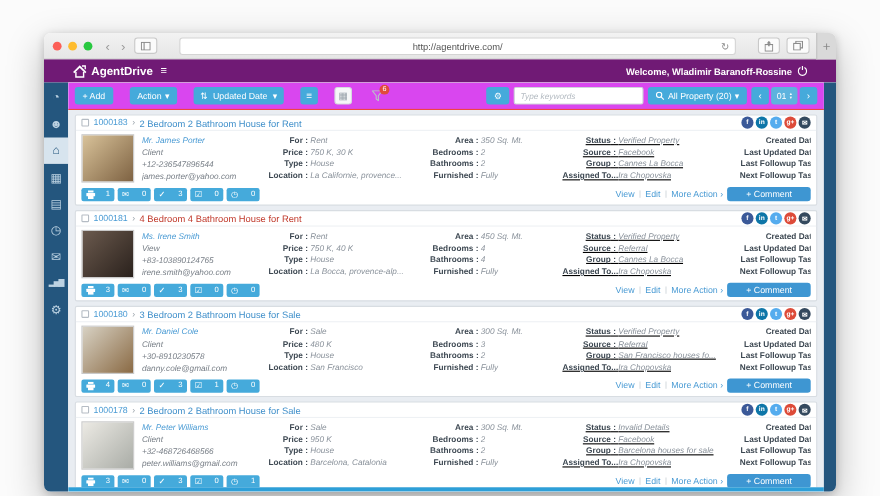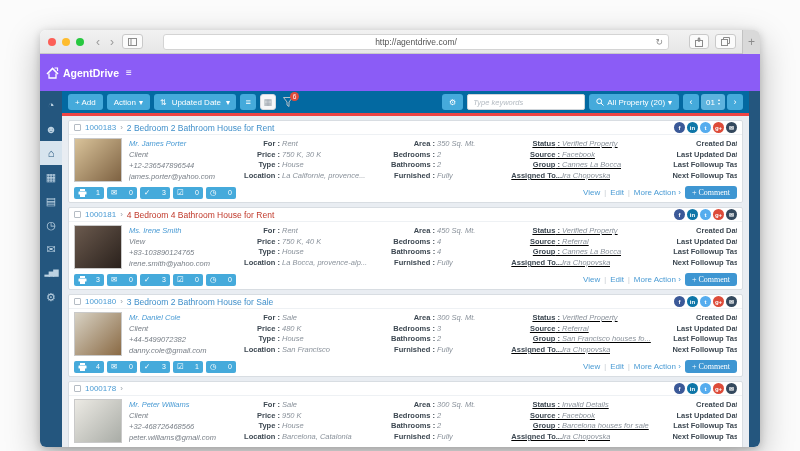--- a/index.html
+++ b/index.html
@@ -19,39 +19,39 @@
   .chrome-btn { background:#fbfbfb; border:1px solid #c9c9c9; border-radius:3px; height:15px;
                 display:flex; align-items:center; justify-content:center; padding:0 5px; color:#8b8b8b; }
   .urlbar { flex:1; margin:0 14px; background:#fff; border:1px solid #d4d4d4; border-radius:3px;
             height:16px; display:flex; align-items:center; justify-content:center; position:relative;
             color:#555; font-size:8.5px; }
   .urlbar .refresh { position:absolute; right:5px; color:#8b8b8b; font-size:9px; }
   .newtab { width:18px; height:24px; background:#d9d9d9; border-left:1px solid #c2c2c2; color:#8b8b8b;
             display:flex; align-items:center; justify-content:center; font-size:12px; margin:0 -8px 0 0; }
 
   
-  .appbar { height:37px; background:#8b5cf6; display:flex; align-items:center; padding:0 6px; color:#fff; }
+  .appbar { height:21px; background:#701a75; display:flex; align-items:center; padding:0 26px; color:#fff; }
   .brand { display:flex; align-items:center; gap:4px; font-size:10.5px; font-weight:bold; }
   .brand .burger { font-size:10px; margin-left:3px; }
   .welcome { margin-left:auto; display:flex; align-items:center; gap:5px; font-size:8.5px; font-weight:bold; }
 
   .main { display:flex; height:372px; }
 
   
   .side { width:22px; background:#24567e; display:flex; flex-direction:column; padding-top:2px; }
   .side-item { height:24px; display:flex; align-items:center; justify-content:center;
                color:#bcd2e2; font-size:11px; }
   .side-item.active { background:#d7e4ee; color:#24567e; }
   .side-item .mini { font-size:7px; letter-spacing:-1px; }
 
   
   .content { flex:1; background:#e9edf2; display:flex; flex-direction:column; overflow:hidden;
              border-right:11px solid #24567e; }
-  .toolbar { height:25px; background:#0369a1; display:flex; align-items:center; padding:0 6px; gap:4px;
-             border-bottom:3px solid #ef4444; }
+  .toolbar { height:25px; background:#d946ef; display:flex; align-items:center; padding:0 6px; gap:15px;
+             border-bottom:1px solid #ef4444; }
   .tb-btn { background:#45aadb; color:#fff; font-size:8px; border:none; border-radius:3px;
             height:16px; display:flex; align-items:center; gap:3px; padding:0 7px; }
   .tb-group { display:flex; align-items:center; background:#45aadb; border-radius:3px; height:16px;
               color:#fff; font-size:8px; padding:0 6px; gap:5px; }
   .toggle { width:16px; height:16px; border-radius:3px; display:flex; align-items:center; justify-content:center; font-size:9px; }
   .toggle.on { background:#45aadb; color:#fff; }
   .toggle.off { background:#f6f7f8; border:1px solid #d5dadf; color:#9aa3ab; }
   .filter-wrap { position:relative; width:16px; height:16px; display:flex; align-items:center; justify-content:center; }
   .fbadge { position:absolute; top:-2px; right:-3px; background:#e04b3b; color:#fff; font-size:6.5px;
             width:9px; height:9px; border-radius:50%; display:flex; align-items:center; justify-content:center; }
@@ -102,21 +102,21 @@
   .card.next-link .v.next { color:#3e96d2; }
 
   .card-foot { display:flex; align-items:center; gap:3px; padding:2px 5px 3px; }
   .badge { background:#45aadb; color:#fff; border-radius:2px; font-size:7px; height:12px;
            display:flex; align-items:center; justify-content:space-between; gap:4px; padding:0 4px; min-width:30px; }
   .badge .bicon { font-size:7.5px; line-height:7px; }
   .foot-links { margin-left:auto; display:flex; align-items:center; gap:4px; font-size:8px; }
   .flink { color:#4a9bd4; text-decoration:none; }
   .fsep { color:#c2c8ce; font-size:7px; }
   .comment-btn { background:#3e96d2; color:#fff; border:none; border-radius:3px; font-size:8px;
-                 padding:2px 7px;font-family:Liberation Serif, serif; }
+                 padding:2px 17px; }
 
   .bottom-strip { height:4px; background:#2d9fd8; }
 </style>
 </head>
 <body>
 
 <div class="window">
 
   <div class="chrome">
     <div class="lights">
@@ -153,20 +153,27 @@
 
   <div class="appbar">
     <div class="brand">
       <svg width="13" height="12" viewBox="0 0 13 12">
           <path d="M1 7 L6.5 1.5 L12 7" fill="none" stroke="#fff" stroke-width="1.6"></path>
           <path d="M3 6.5 V11 H10 V6.5" fill="none" stroke="#fff" stroke-width="1.3"></path>
           <path d="M8.5 1 L11.5 1 L11.5 4" fill="none" stroke="#fff" stroke-width="1.2"></path>
         </svg>
       <span>AgentDrive</span>
       <span class="burger">≡</span>
+    </div>
+    <div class="welcome">
+      <span>Welcome, Wladimir Baranoff-Rossine</span>
+      <svg width="9" height="9" viewBox="0 0 10 10">
+          <path d="M3 1.5 A4.2 4.2 0 1 0 7 1.5" fill="none" stroke="#fff" stroke-width="1.2"></path>
+          <line x1="5" y1="0" x2="5" y2="4" stroke="#fff" stroke-width="1.2"></line>
+        </svg>
     </div>
   </div>
 
   <div class="main">
 
     <div class="side" id="side">
         <div class="side-item">
           <span>◔</span>
         </div>
         <div class="side-item">
@@ -539,21 +546,21 @@
         <span class="soc s-em">✉</span>
       </span>
     </div>
 
     <div class="card-body">
       <div class="thumb" style="background: linear-gradient(135deg, rgb(216, 210, 196) 0%, rgb(138, 106, 68) 100%);"></div>
 
       <div class="contact">
         <a href="#">Mr. Daniel Cole</a>
         <span>Client</span>
-        <span>+44-5499072382</span>
+        <span>+30-8910230578</span>
         <span>danny.cole@gmail.com</span>
       </div>
 
       <div class="kv kv1">
         <div class="kvr">
                   <span class="k">For</span>
                   <span class="v">Sale</span>
                 </div>
         <div class="kvr">
                   <span class="k">Price</span>
@@ -664,20 +671,21 @@
         <button class="comment-btn">+ Comment</button>
       </span>
     </div>
   </div>
 
   <div class="card next-link">
     <div class="card-head">
       <span class="cb"></span>
       <a class="rid" href="#">1000178</a>
       <span class="sep">›</span>
+      <a class="row-title" href="#">2 Bedroom 2 Bathroom House for Sale</a>
       <span class="socials">
         <span class="soc s-fb">f</span>
         <span class="soc s-li">in</span>
         <span class="soc s-tw">t</span>
         <span class="soc s-gp">g+</span>
         <span class="soc s-em">✉</span>
       </span>
     </div>
 
     <div class="card-body">

